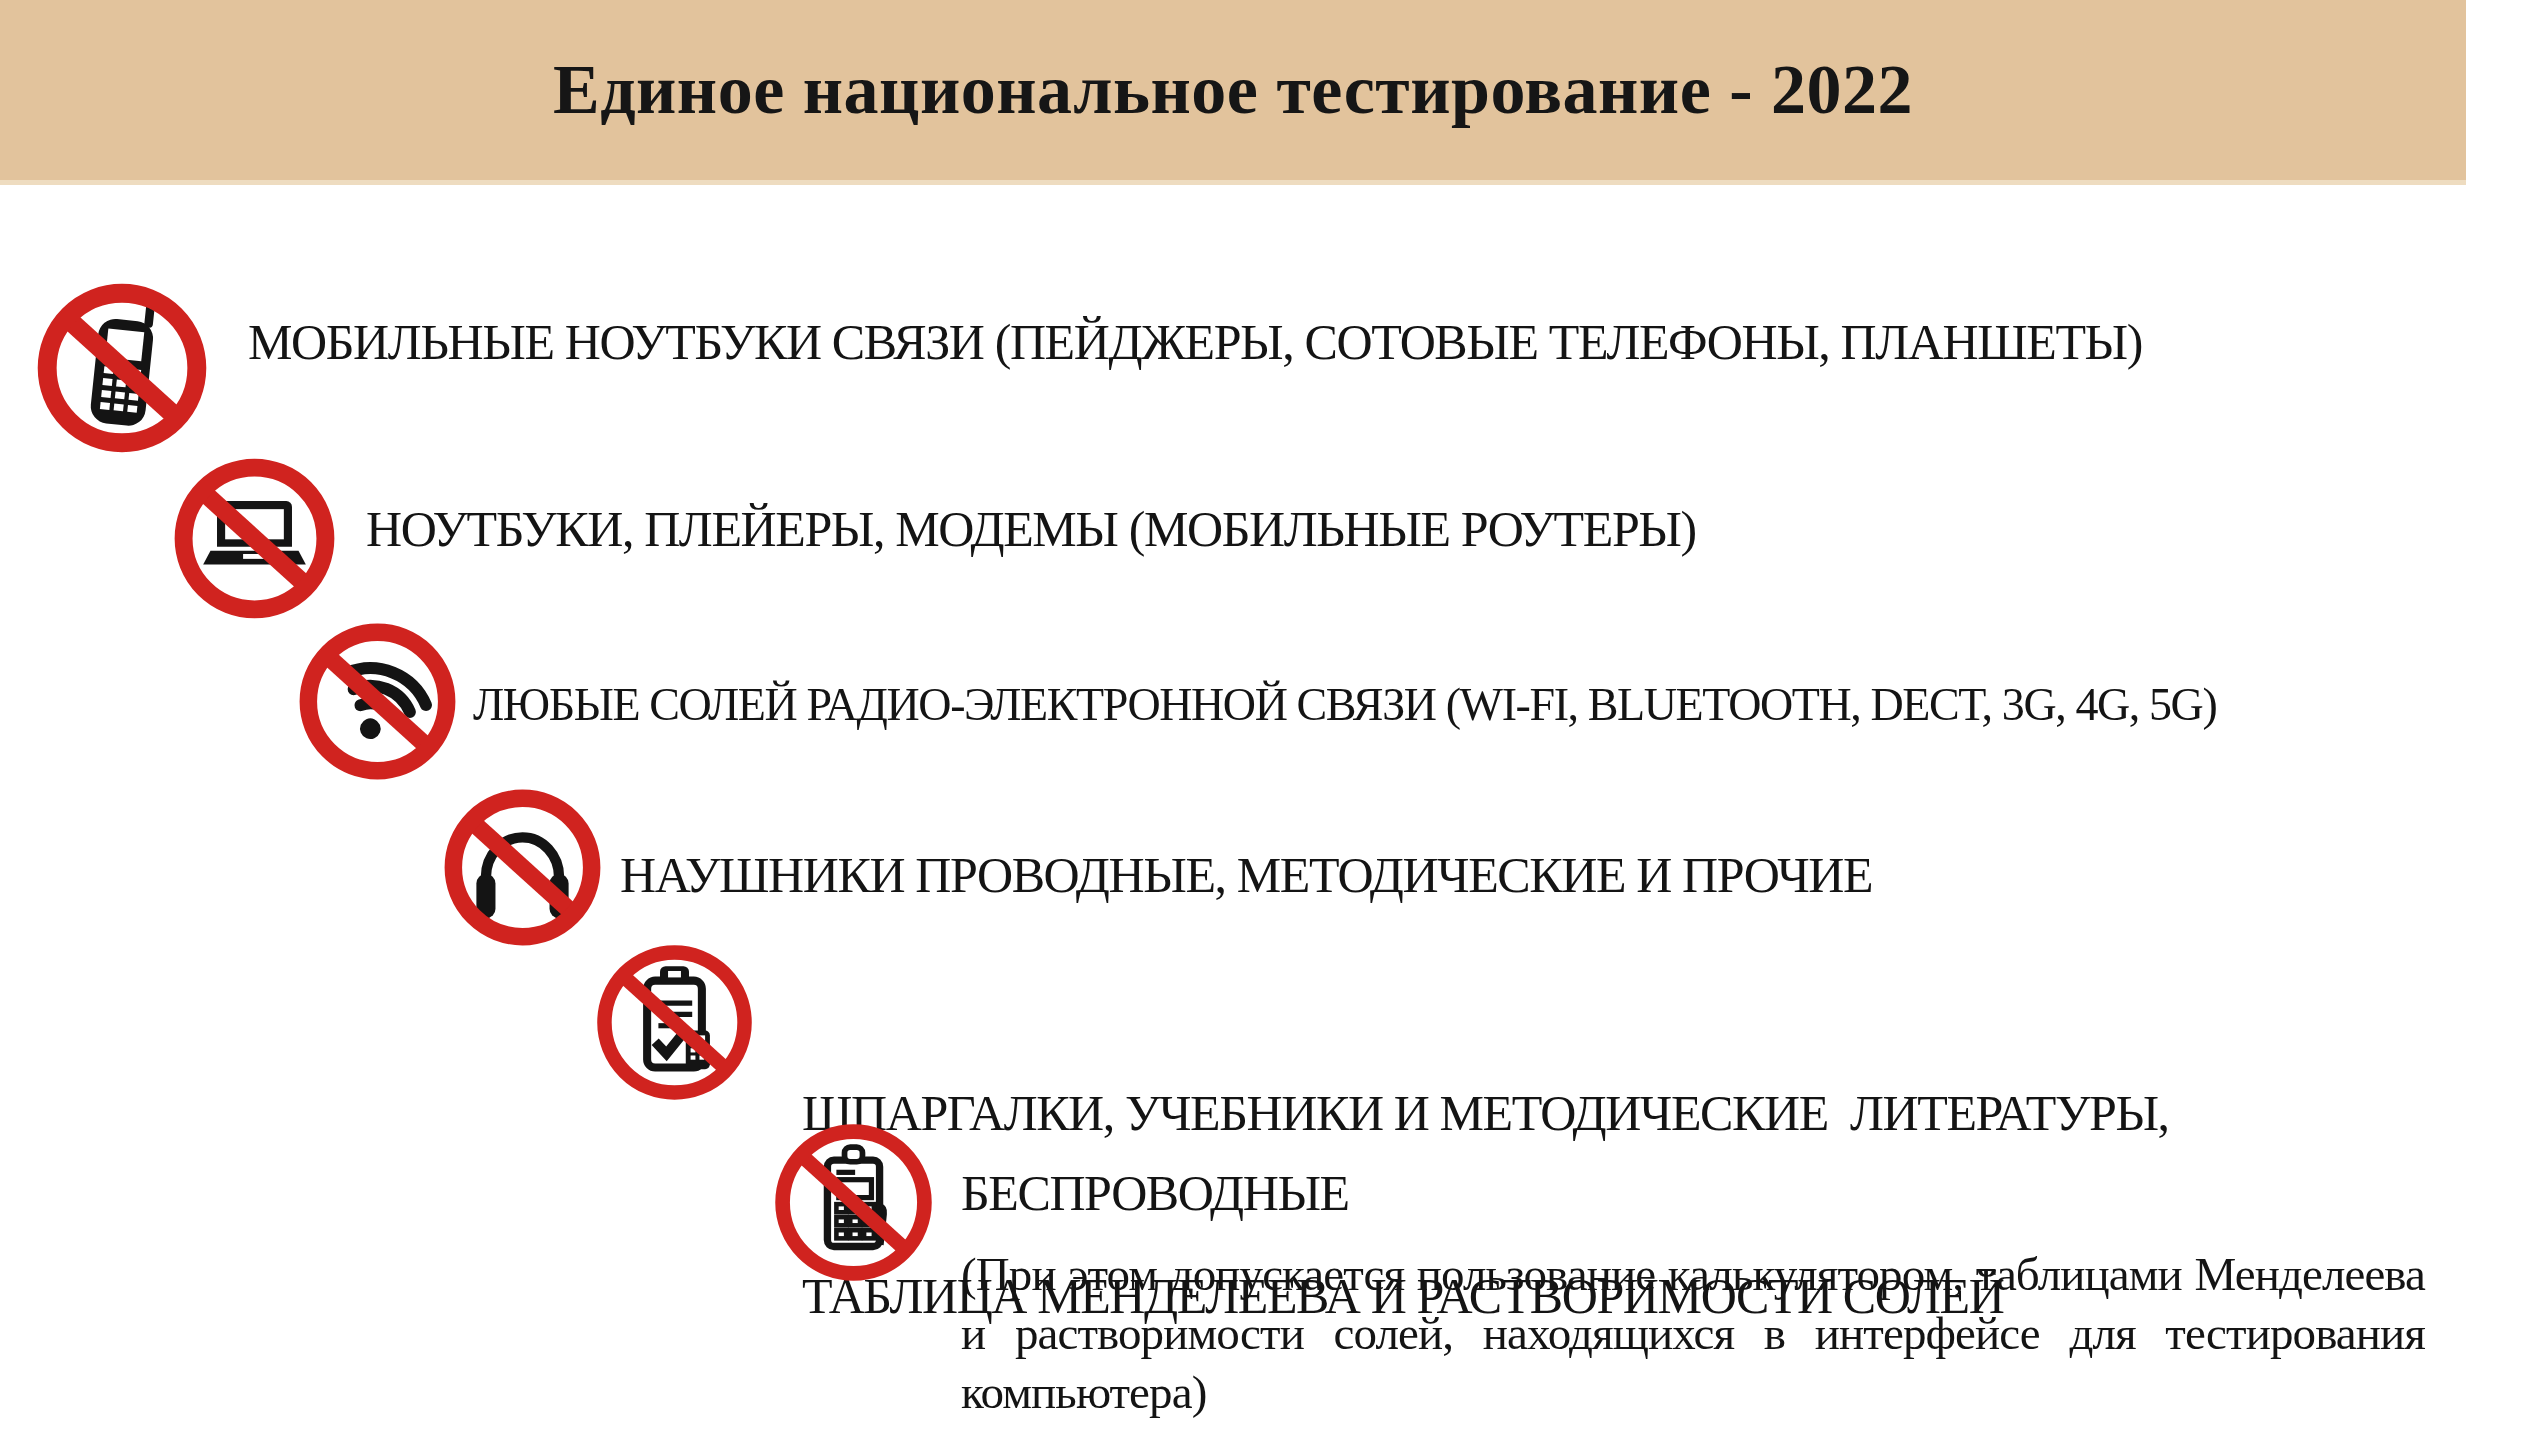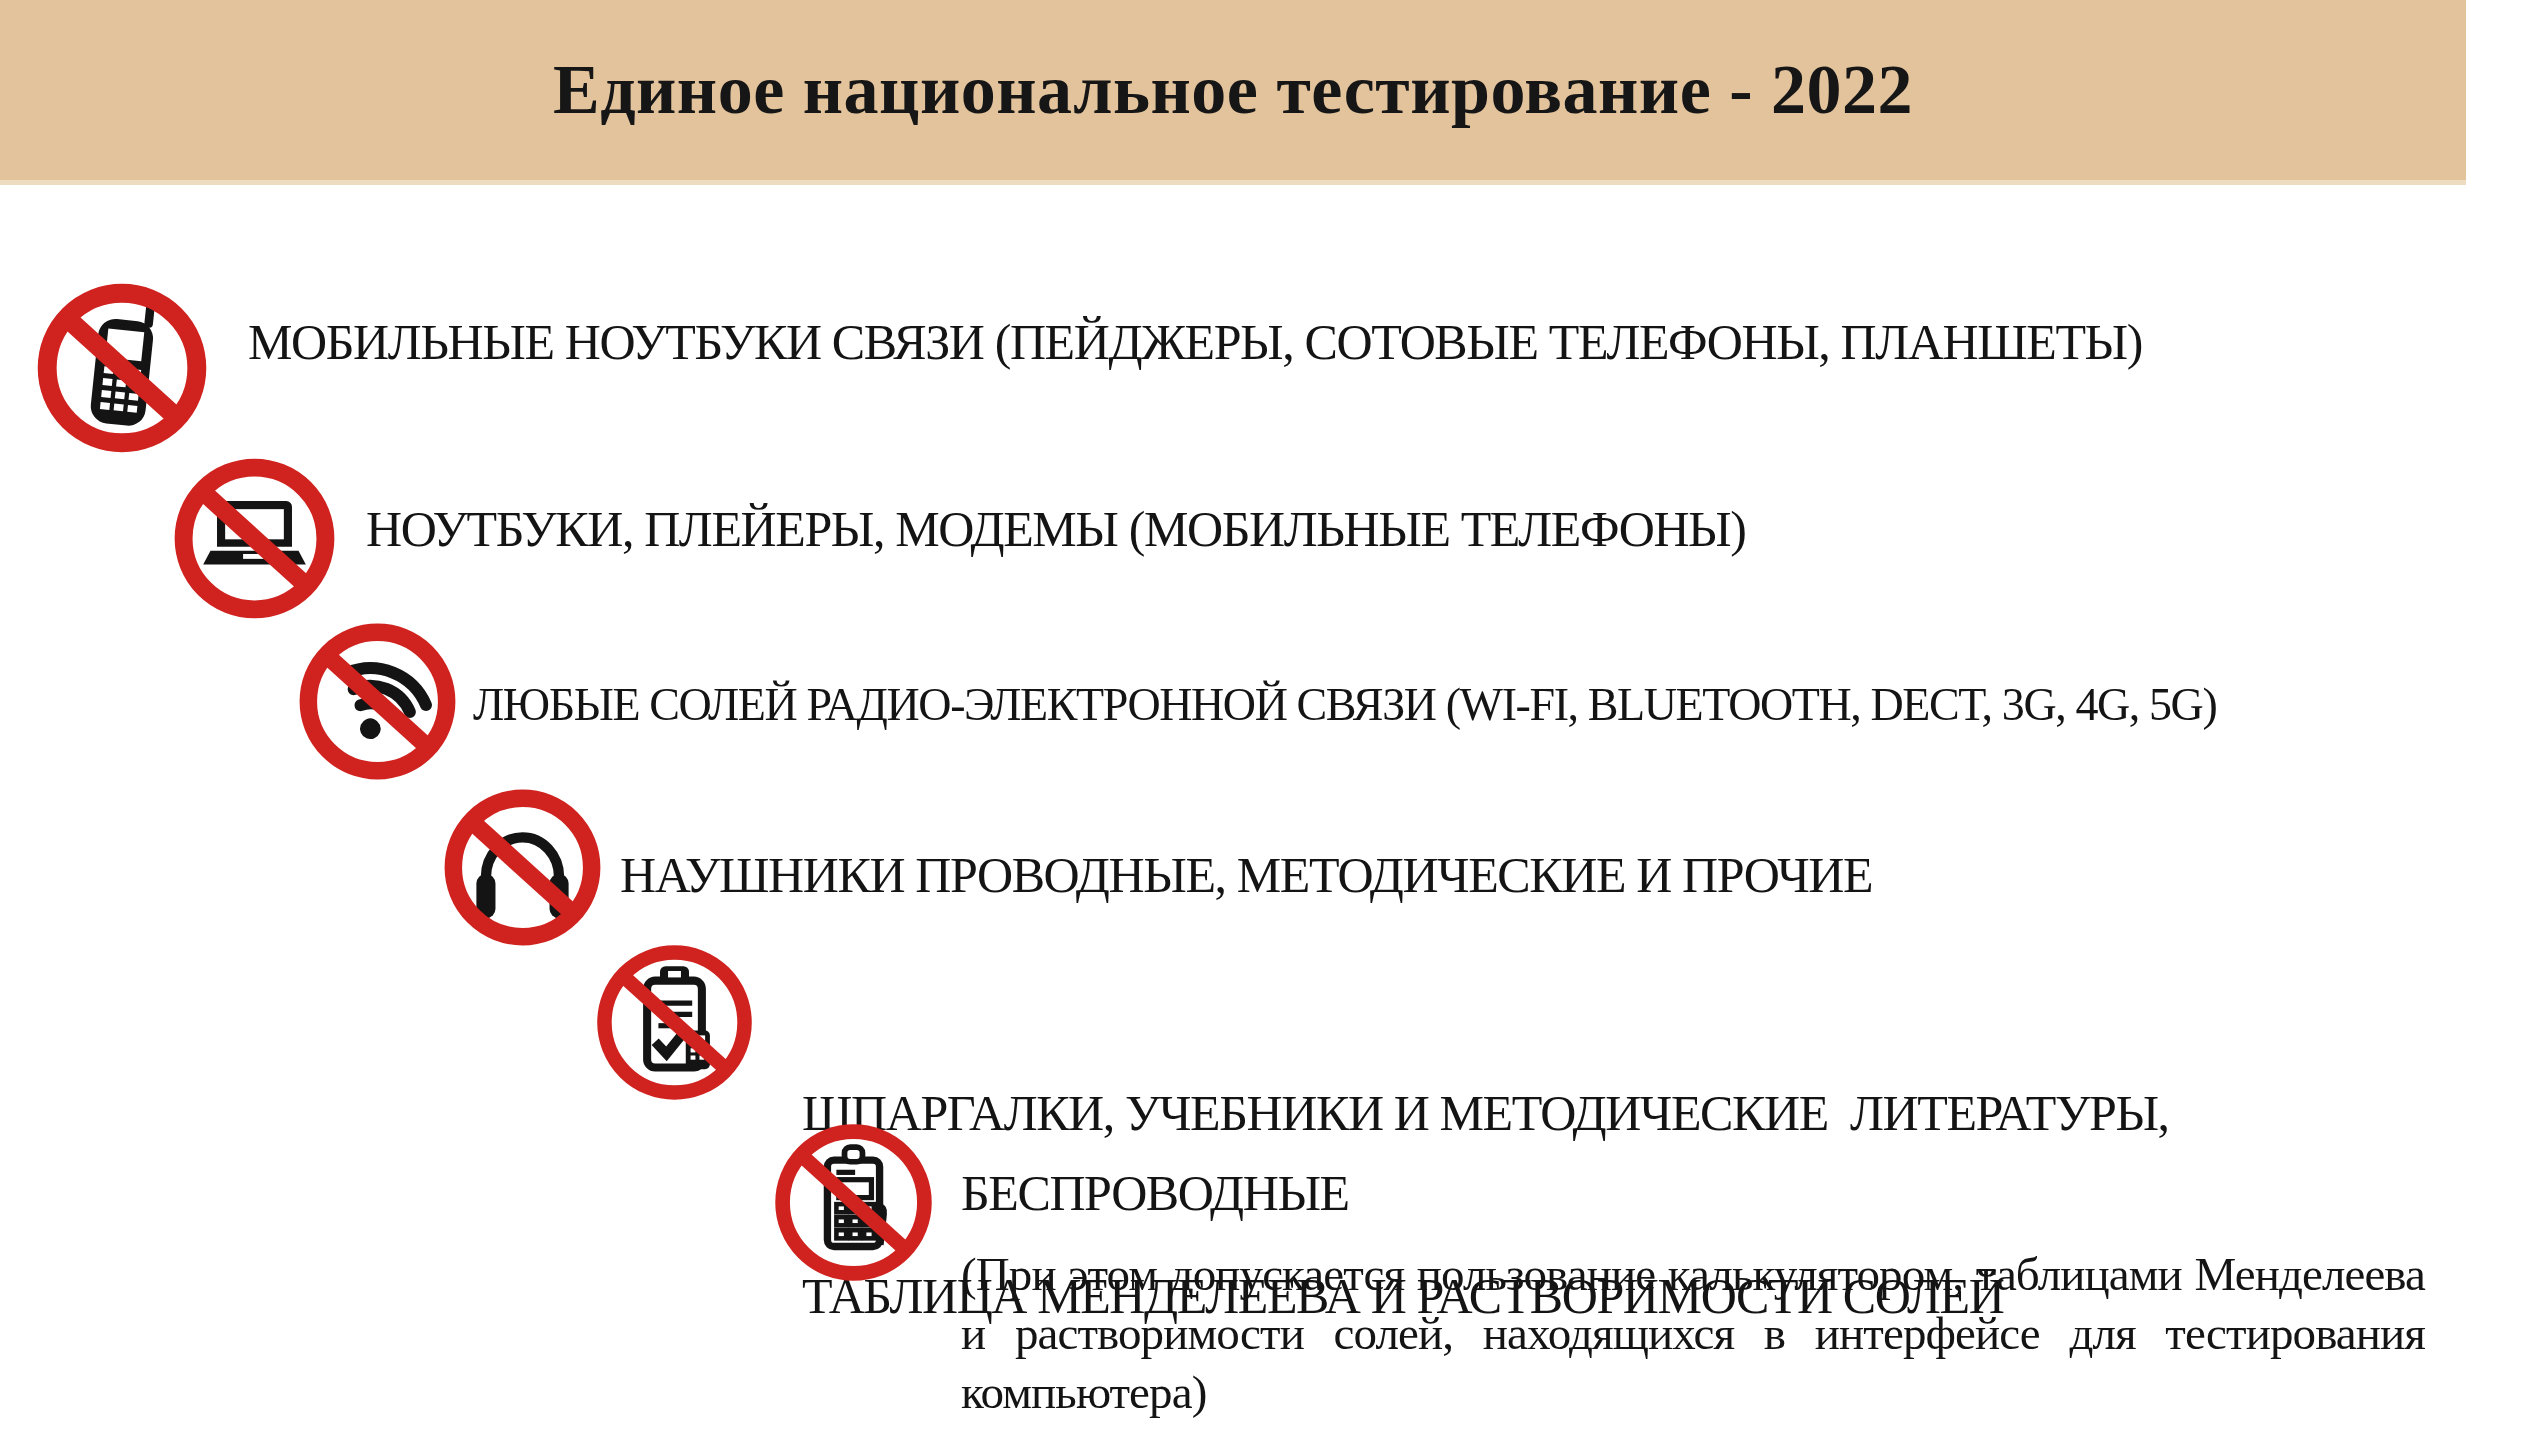--- a/index.html
+++ b/index.html
@@ -100,21 +100,21 @@
     <svg class="sign" style="left:173px;top:457px;width:163px;height:163px" viewBox="0 0 100 100">
       <g class="glyph">
         <path d="M30.5,27 h39 a3.5,3.5 0 0 1 3.5,3.5 V55 H27 V30.5 A3.5,3.5 0 0 1 30.5,27 Z"></path>
         <rect x="32" y="32" width="36" height="18.5" fill="#fff"></rect>
         <path d="M23,57.5 h54 l4.5,8.5 h-63 Z"></path>
         <rect x="43" y="59.5" width="14" height="3" fill="#fff"></rect>
       </g>
       <line class="slash" x1="18" y1="21" x2="82" y2="79"></line>
       <circle class="ring" cx="50" cy="50" r="43.5"></circle>
     </svg>
-    <div class="itemtext" style="left:366px;top:501px">НОУТБУКИ, ПЛЕЙЕРЫ, МОДЕМЫ (МОБИЛЬНЫЕ ТЕЛЕФОНЫ)</div>
+    <div class="itemtext" style="left:366px;top:501px">НОУТБУКИ, ПЛЕЙЕРЫ, МОДЕМЫ (МОБИЛЬНЫЕ РОУТЕРЫ)</div>
   </div>
 
   <div>
     <svg class="sign" style="left:298px;top:622px;width:159px;height:159px" viewBox="0 0 100 100">
       <g transform="rotate(22 50 56)">
         <path class="glyph-stroke" d="M23.1,41.1 A38,38 0 0 1 76.9,41.1"></path>
         <path class="glyph-stroke" d="M30.9,48.9 A27,27 0 0 1 69.1,48.9"></path>
         <path class="glyph-stroke" d="M38.7,56.7 A16,16 0 0 1 61.3,56.7"></path>
         <circle class="glyph" cx="50" cy="68" r="6.5"></circle>
       </g>

